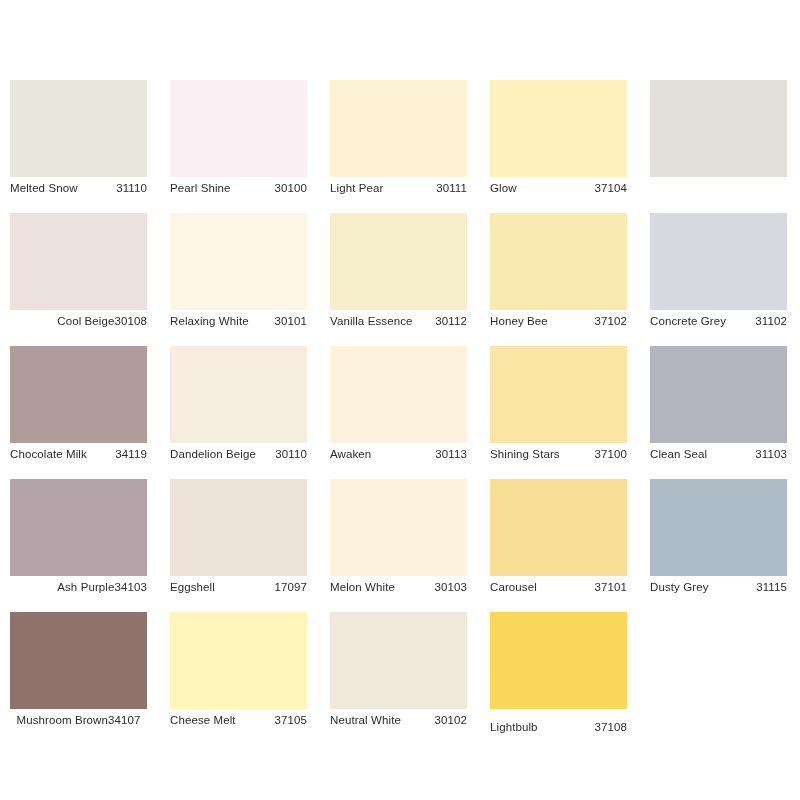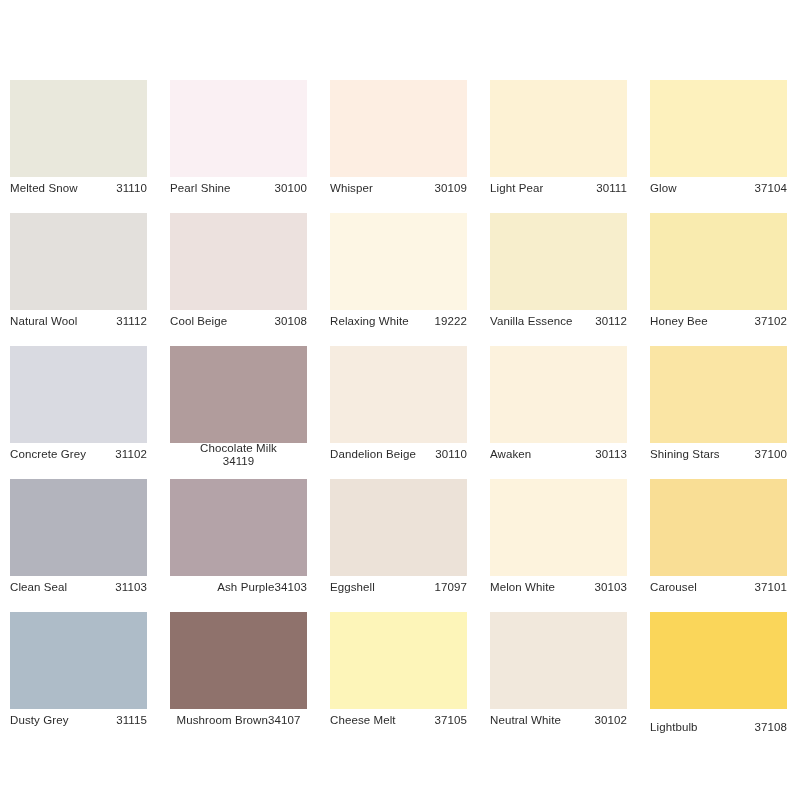--- a/index.html
+++ b/index.html
@@ -84,59 +84,48 @@
         </div>
       </div>
       <div class="swatch-cell">
         <div class="swatch-chip" style="background-color: rgb(250, 240, 243);"></div>
         <div class="swatch-caption" style="color: rgb(43, 43, 43);">
           <span class="swatch-name">Pearl Shine</span>
           <span class="swatch-code">30100</span>
         </div>
       </div>
       <div class="swatch-cell">
-        <div class="swatch-chip" style="background-color: rgb(253, 238, 226);"></div>
-        <div class="swatch-caption" style="color: rgb(43, 43, 43);">
-          <span class="swatch-name">Whisper</span>
-          <span class="swatch-code">30109</span>
-        </div>
-      </div>
-      <div class="swatch-cell">
         <div class="swatch-chip" style="background-color: rgb(253, 242, 212);"></div>
         <div class="swatch-caption" style="color: rgb(43, 43, 43);">
           <span class="swatch-name">Light Pear</span>
           <span class="swatch-code">30111</span>
         </div>
       </div>
       <div class="swatch-cell">
         <div class="swatch-chip" style="background-color: rgb(253, 241, 189);"></div>
         <div class="swatch-caption" style="color: rgb(43, 43, 43);">
           <span class="swatch-name">Glow</span>
           <span class="swatch-code">37104</span>
         </div>
       </div>
       <div class="swatch-cell">
         <div class="swatch-chip" style="background-color: rgb(227, 224, 220);"></div>
-        <div class="swatch-caption" style="color: rgb(43, 43, 43);">
-          <span class="swatch-name">Natural Wool</span>
-          <span class="swatch-code">31112</span>
-        </div>
       </div>
       <div class="swatch-cell">
         <div class="swatch-chip" style="background-color: rgb(236, 225, 222);"></div>
-        <div class="swatch-caption" style="color: rgb(43, 43, 43);">
+        <div class="swatch-caption" style="color: rgb(43, 43, 43); justify-content: flex-end;">
           <span class="swatch-name">Cool Beige</span>
           <span class="swatch-code">30108</span>
         </div>
       </div>
       <div class="swatch-cell">
         <div class="swatch-chip" style="background-color: rgb(253, 246, 228);"></div>
         <div class="swatch-caption" style="color: rgb(43, 43, 43);">
           <span class="swatch-name">Relaxing White</span>
-          <span class="swatch-code">19222</span>
+          <span class="swatch-code">30101</span>
         </div>
       </div>
       <div class="swatch-cell">
         <div class="swatch-chip" style="background-color: rgb(247, 238, 204);"></div>
         <div class="swatch-caption" style="color: rgb(43, 43, 43);">
           <span class="swatch-name">Vanilla Essence</span>
           <span class="swatch-code">30112</span>
         </div>
       </div>
       <div class="swatch-cell">
@@ -148,21 +137,21 @@
       </div>
       <div class="swatch-cell">
         <div class="swatch-chip" style="background-color: rgb(217, 218, 225);"></div>
         <div class="swatch-caption" style="color: rgb(43, 43, 43);">
           <span class="swatch-name">Concrete Grey</span>
           <span class="swatch-code">31102</span>
         </div>
       </div>
       <div class="swatch-cell">
         <div class="swatch-chip" style="background-color: rgb(177, 156, 156);"></div>
-        <div class="swatch-caption" style="color: rgb(43, 43, 43); flex-direction: column;">
+        <div class="swatch-caption" style="color: rgb(43, 43, 43);">
           <span class="swatch-name">Chocolate Milk</span>
           <span class="swatch-code">34119</span>
         </div>
       </div>
       <div class="swatch-cell">
         <div class="swatch-chip" style="background-color: rgb(246, 236, 224);"></div>
         <div class="swatch-caption" style="color: rgb(43, 43, 43);">
           <span class="swatch-name">Dandelion Beige</span>
           <span class="swatch-code">30110</span>
         </div>

